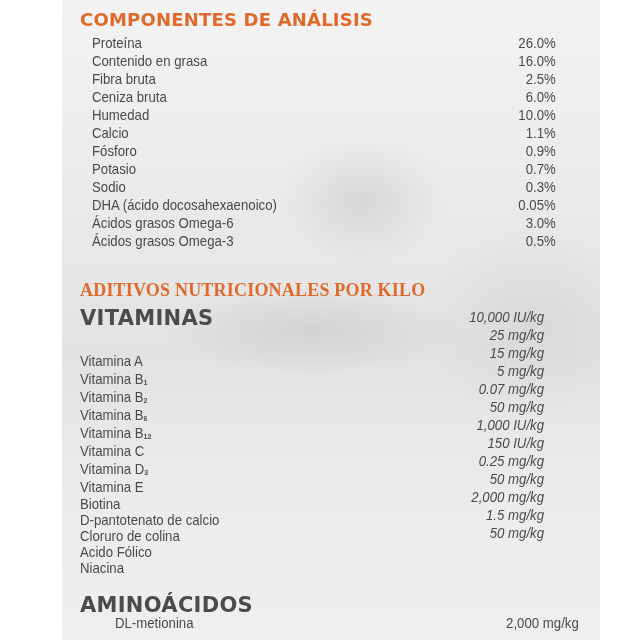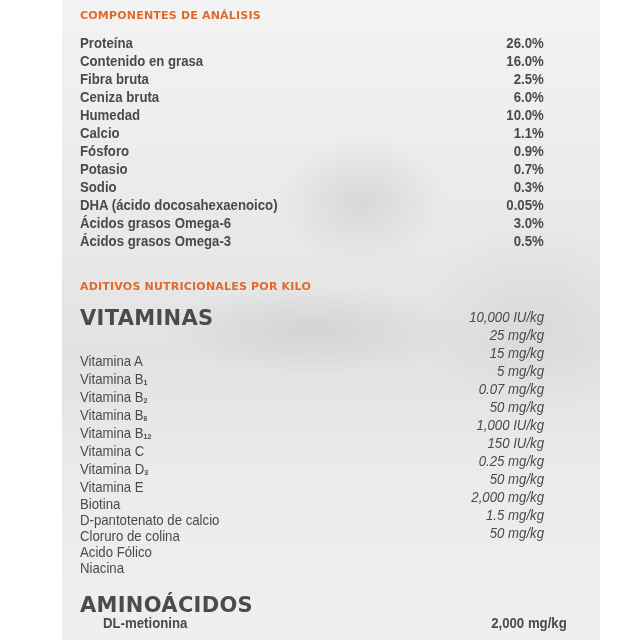--- a/index.html
+++ b/index.html
@@ -19,34 +19,34 @@
     }
     .content {
       position: absolute; left: 80px; top: 0; width: 464px;
       color: #4a4a4a;
     }
     .h-orange {
       position: absolute; left: 0;
       color: #e06a2b;
       font-family: "DejaVu Sans", sans-serif;
       font-weight: bold;
-      font-size: 11px;
+      font-size: 18px;
       letter-spacing: 0.2px;
       white-space: nowrap;
     }
     .h-gray {
       position: absolute; left: 0;
       color: #4b4b4b;
       font-family: "DejaVu Sans", sans-serif;
       font-weight: bold;
       font-size: 21px;
       letter-spacing: 0.3px;
       white-space: nowrap;
     }
-    .rows { position: absolute; left: 0; width: 464px; font-weight: bold; }
+    .rows { position: absolute; left: 12px; width: 464px; }
     .row {
       position: relative; height: 18px;
       font-size: 15px; line-height: 18px;
       transform: scaleX(0.88); transform-origin: left center;
       width: 527px;
     }
     .row .label { position: absolute; left: 0; white-space: nowrap; color: #4a4a4a; }
     .row .val { position: absolute; right: 0; white-space: nowrap; color: #4a4a4a; text-align: right; }
     .vcol { position: absolute; width: 464px; }
     .vcol .line {
@@ -110,21 +110,21 @@
     <div class="row">
         <span class="label">Ácidos grasos Omega-6</span>
         <span class="val">3.0%</span>
       </div>
     <div class="row">
         <span class="label">Ácidos grasos Omega-3</span>
         <span class="val">0.5%</span>
       </div>
   </div>
 
-  <div class="h-orange" style="top:280px;">ADITIVOS NUTRICIONALES POR KILO</div>
+  <div class="h-orange" style="top:280px;font-family:Liberation Serif, serif;">ADITIVOS NUTRICIONALES POR KILO</div>
 
   <div class="h-gray" style="top:306px;">VITAMINAS</div>
 
   <div class="vcol left" style="top:352px;">
     <div class="line"><span>Vitamina A</span><span class="sub"></span></div>
     <div class="line"><span>Vitamina B</span><span class="sub">1</span></div>
     <div class="line"><span>Vitamina B</span><span class="sub">2</span></div>
     <div class="line"><span>Vitamina B</span><span class="sub">6</span></div>
     <div class="line"><span>Vitamina B</span><span class="sub">12</span></div>
     <div class="line"><span>Vitamina C</span><span class="sub"></span></div>

